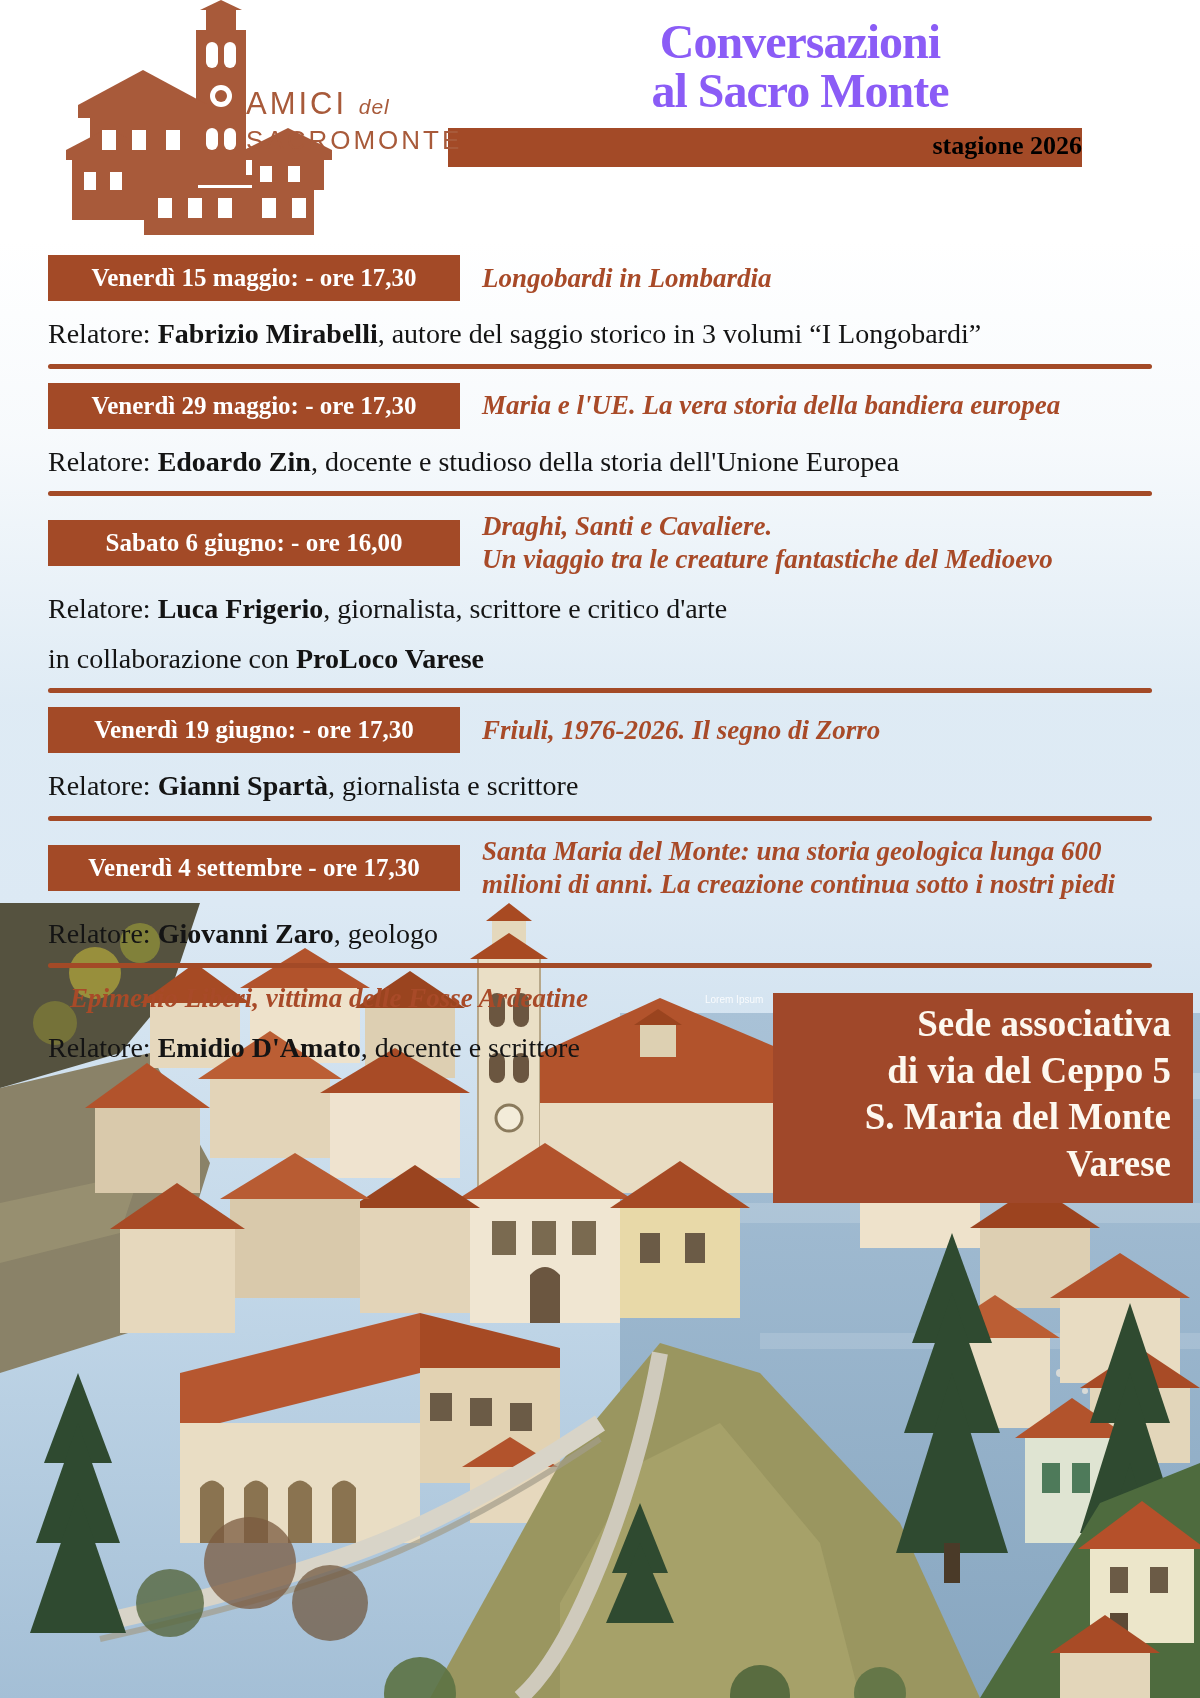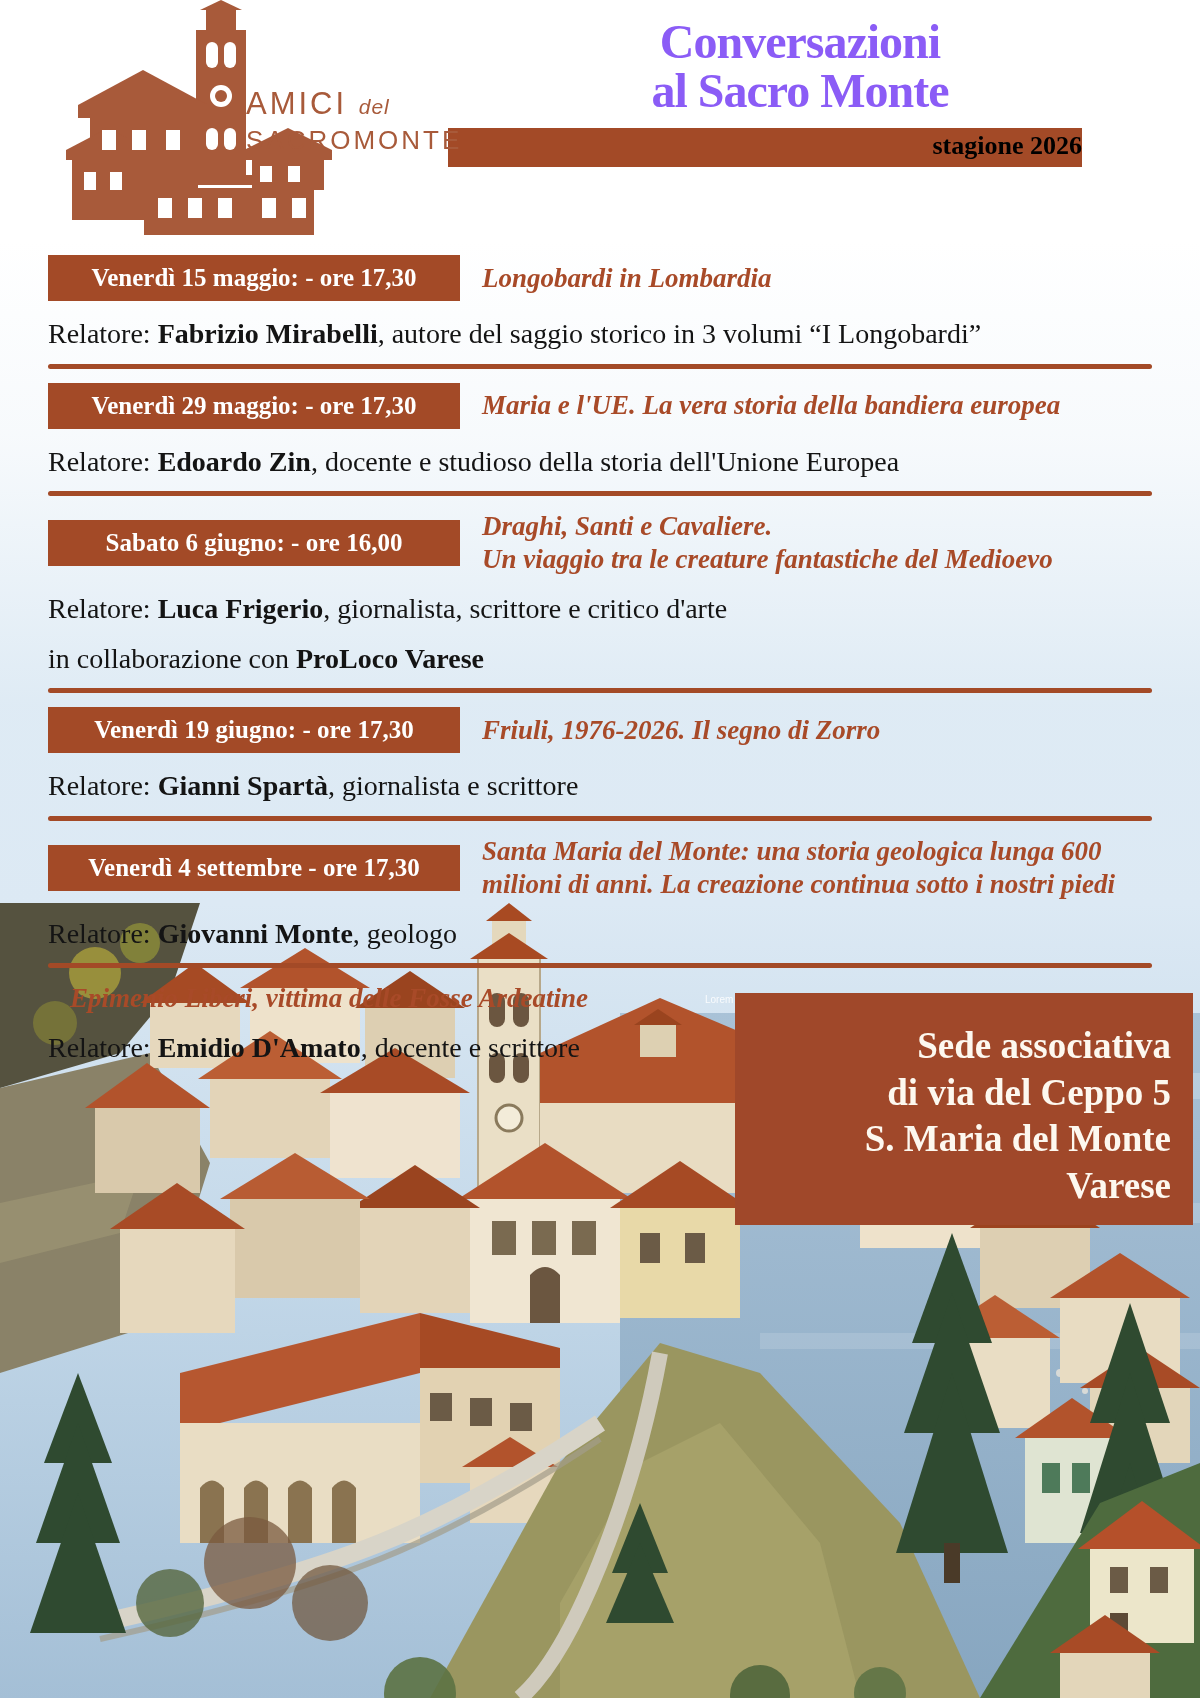--- a/index.html
+++ b/index.html
@@ -52,23 +52,23 @@
   }
   .etitle {
     margin-left:22px; color:#a84a28; font-size:27px; font-weight:bold; font-style:italic;
     display:flex; flex-direction:column; justify-content:center; line-height:1.22;
   }
   .speaker { font-size:28px; color:#141414; line-height:1.2; margin-top:16px; }
   .speaker b { font-weight:bold; }
   .divider { height:5px; background:#a34a27; border-radius:3px; margin:13px 0 14px; }
   .event:last-child .divider { display:none; }
   .venue {
-    position:absolute; right:7px; top:993px; width:458px; z-index:3;
+    position:absolute; right:7px; top:993px; width:420px; z-index:3;
     background:#a0482a; color:#fdf8ef; text-align:right;
-    font-size:37px; font-weight:bold; line-height:1.26; padding:30px 22px 16px;
+    font-size:37px; font-weight:bold; line-height:1.26; padding:8px 22px 16px;
   }
   .watermark {
     position:absolute; left:705px; top:994px; z-index:3;
     color:rgba(255,255,255,0.85); font-family:"Liberation Sans", sans-serif; font-size:10px;text-align:center;
   }
 </style>
 </head>
 <body>
 
 <div class="sky-fade"></div>
@@ -351,21 +351,21 @@
     <div class="divider"></div>
   </div>
       <div class="event">
     <div class="event-head">
       <div class="badge">Venerdì 4 settembre - ore 17,30</div>
       <div class="etitle">
         <div>Santa Maria del Monte: una storia geologica lunga 600</div>
         <div>milioni di anni. La creazione continua sotto i nostri piedi</div>
       </div>
     </div>
-    <div class="speaker"><span>Relatore: </span><b>Giovanni Monte</b><span>, geologo</span></div>
+    <div class="speaker"><span>Relatore: </span><b>Giovanni Zaro</b><span>, geologo</span></div>
 
     <div class="divider"></div>
   </div>
       <div class="event">
     <div class="event-head">
       <div class="etitle">
         <div>Epimenio Liberi, vittima delle Fosse Ardeatine</div>
 
       </div>
     </div>

